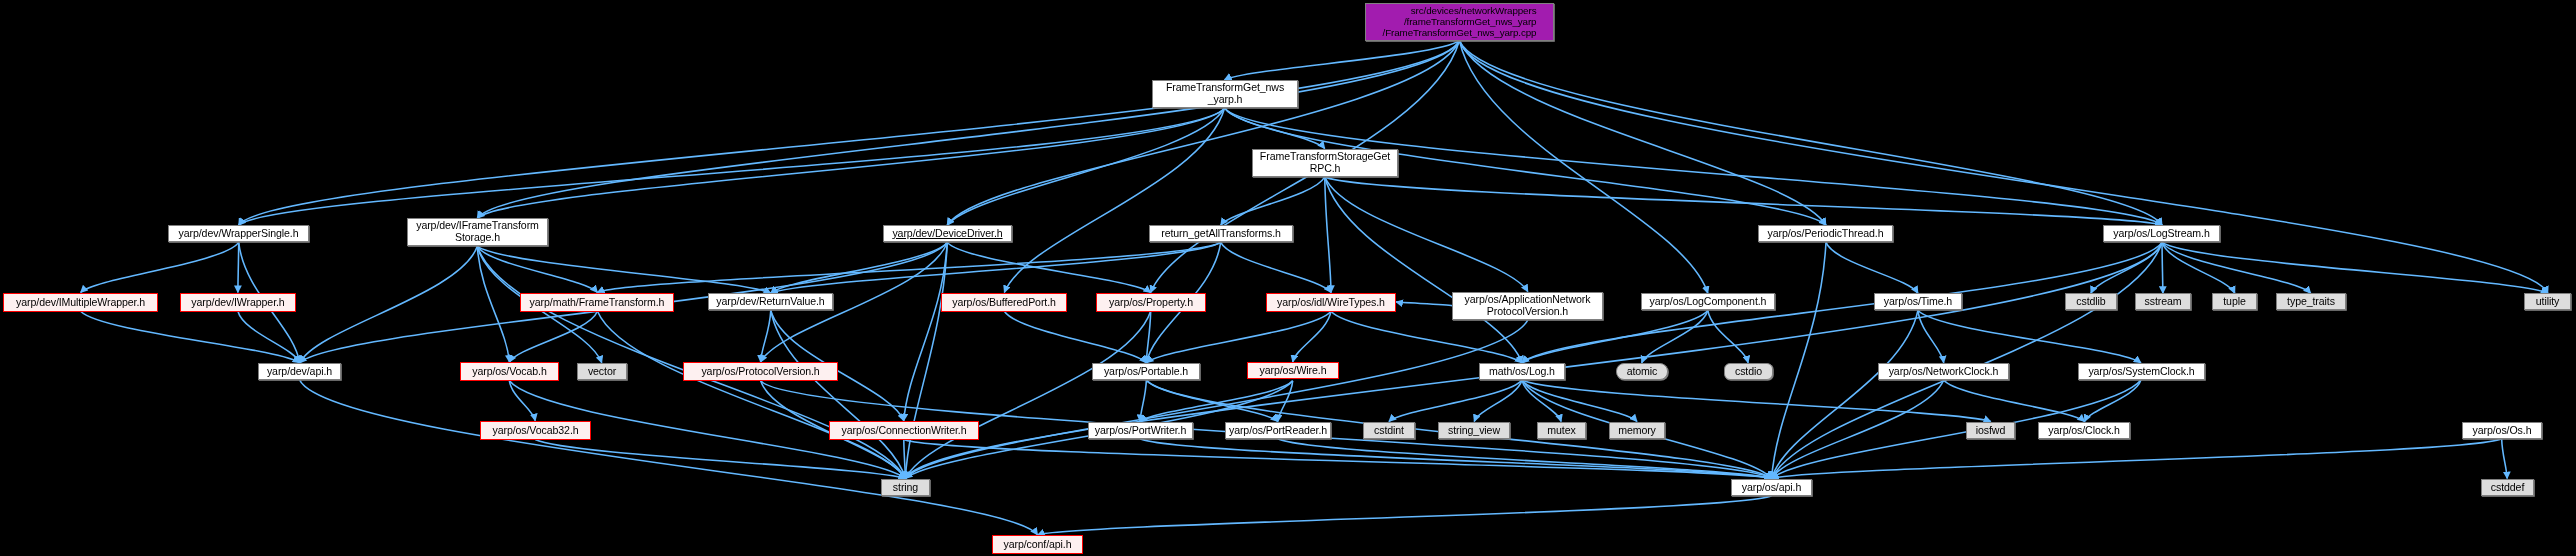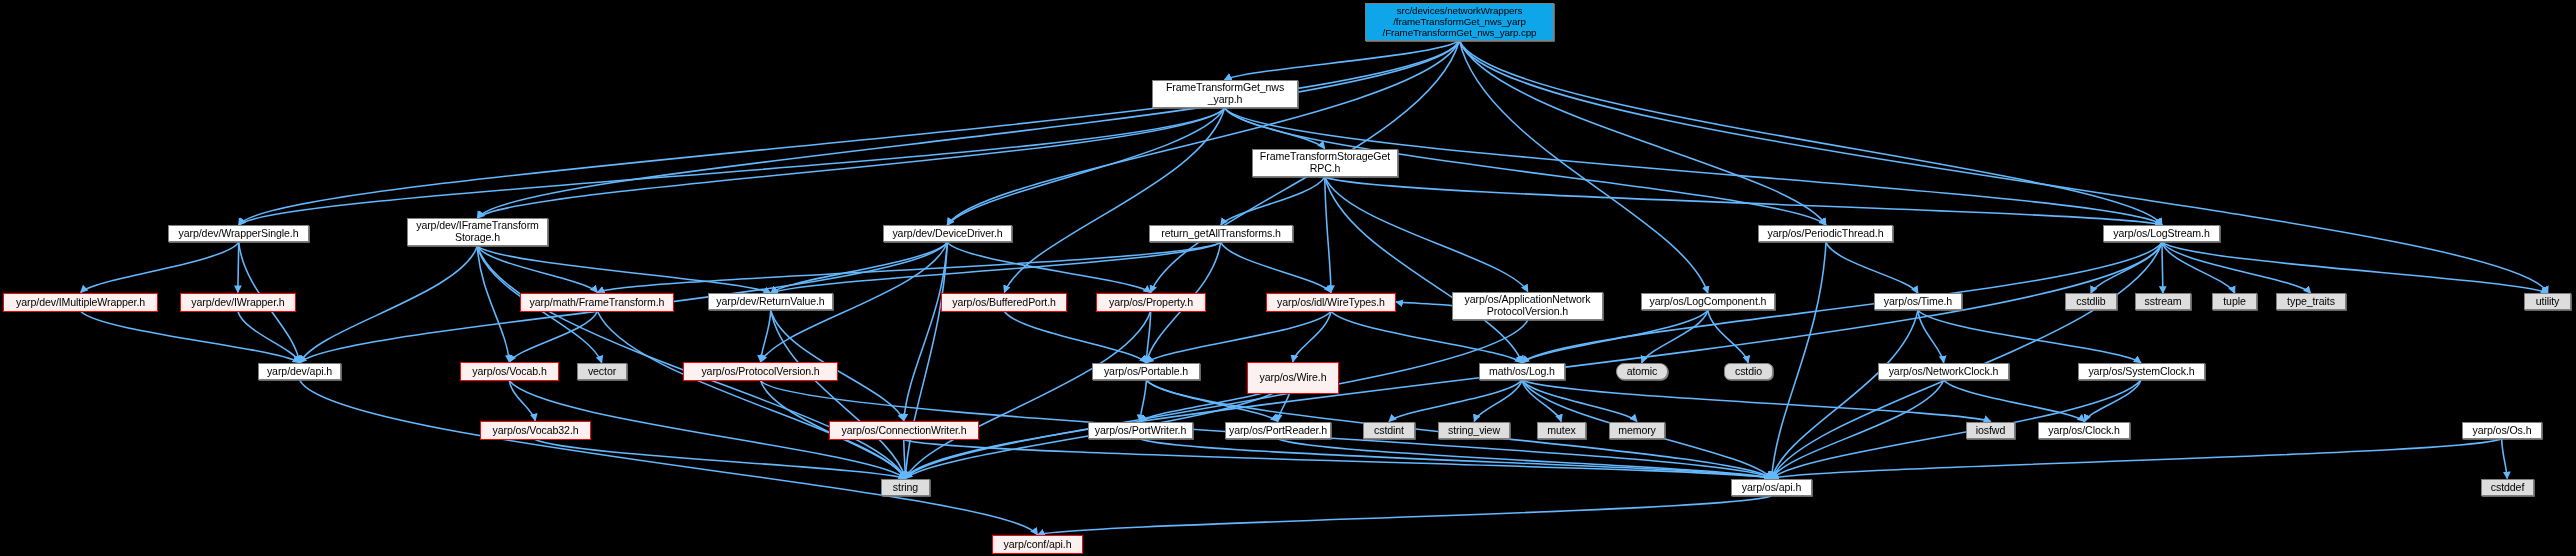--- a/index.html
+++ b/index.html
@@ -50,23 +50,24 @@
     border: 0.8px solid #808080;
     box-shadow: 0.8px 0.8px 0 0 #808080;
   }
   
   .n-red {
     background: #fdf0f0;
     border: 1.6px solid #ff0000;
   }
   
   .n-root {
-    background: #0ea5e9;
+    background: #a21caf;
     border: 0.8px solid #808080;
     box-shadow: 0.8px 0.8px 0 0 #808080;
+    text-align: right;
   }
 </style>
 </head>
 <body>
 
 <div id="canvas">
   <svg id="edges" viewBox="0 0 3292 711" preserveAspectRatio="none">
       <defs>
         <marker id="arrow" viewBox="0 0 10 10" refX="9" refY="5" markerWidth="5" markerHeight="5" orient="auto-start-reverse" markerUnits="strokeWidth">
           <path d="M 0 0 L 10 5 L 0 10 z" fill="#63b8ff"></path>
@@ -176,21 +177,21 @@
 <div class="node n-root" style="left: 1365px; top: 3.1px; width: 189px; height: 38px; font-size: 9.8px;">src/devices/networkWrappers
 /frameTransformGet_nws_yarp
 /FrameTransformGet_nws_yarp.cpp</div>
     <div class="node n-plain" style="left: 1152px; top: 80px; width: 146px; height: 28px;">FrameTransformGet_nws
 _yarp.h</div>
     <div class="node n-plain" style="left: 1252px; top: 149px; width: 146px; height: 28px;">FrameTransformStorageGet
 RPC.h</div>
     <div class="node n-plain" style="left: 168px; top: 225px; width: 141px; height: 17px;">yarp/dev/WrapperSingle.h</div>
     <div class="node n-plain" style="left: 407px; top: 218px; width: 141px; height: 28px;">yarp/dev/IFrameTransform
 Storage.h</div>
-    <div class="node n-plain" style="left: 883px; top: 225px; width: 129px; height: 17px;">yarp/dev/DeviceDriver.h</div>
+    <div class="node n-plain" style="left: 883px; top: 225px; width: 129px; height: 17px; text-decoration: underline;">yarp/dev/DeviceDriver.h</div>
     <div class="node n-plain" style="left: 1149px; top: 225px; width: 144px; height: 17px;">return_getAllTransforms.h</div>
     <div class="node n-plain" style="left: 1758px; top: 225px; width: 135px; height: 17px;">yarp/os/PeriodicThread.h</div>
     <div class="node n-plain" style="left: 2103px; top: 225px; width: 117px; height: 17px;">yarp/os/LogStream.h</div>
     <div class="node n-red" style="left: 3.1px; top: 293px; width: 155px; height: 19px;">yarp/dev/IMultipleWrapper.h</div>
     <div class="node n-red" style="left: 180px; top: 293px; width: 116px; height: 19px;">yarp/dev/IWrapper.h</div>
     <div class="node n-red" style="left: 520px; top: 293px; width: 154px; height: 19px;">yarp/math/FrameTransform.h</div>
     <div class="node n-plain" style="left: 708px; top: 293px; width: 125px; height: 17px;">yarp/dev/ReturnValue.h</div>
     <div class="node n-red" style="left: 941px; top: 293px; width: 126px; height: 19px;">yarp/os/BufferedPort.h</div>
     <div class="node n-red" style="left: 1096px; top: 293px; width: 110px; height: 19px;">yarp/os/Property.h</div>
     <div class="node n-red" style="left: 1266px; top: 293px; width: 130px; height: 19px;">yarp/os/idl/WireTypes.h</div>
@@ -201,21 +202,21 @@
     <div class="node n-sys" style="left: 2065px; top: 293px; width: 52px; height: 17px;">cstdlib</div>
     <div class="node n-sys" style="left: 2135px; top: 293px; width: 56px; height: 17px;">sstream</div>
     <div class="node n-sys" style="left: 2212px; top: 293px; width: 45px; height: 17px;">tuple</div>
     <div class="node n-sys" style="left: 2276px; top: 293px; width: 70px; height: 17px;">type_traits</div>
     <div class="node n-sys" style="left: 2524px; top: 293px; width: 47px; height: 17px;">utility</div>
     <div class="node n-plain" style="left: 258px; top: 363px; width: 83px; height: 17px;">yarp/dev/api.h</div>
     <div class="node n-red" style="left: 460px; top: 362px; width: 99px; height: 19px;">yarp/os/Vocab.h</div>
     <div class="node n-sys" style="left: 577px; top: 363px; width: 50px; height: 17px;">vector</div>
     <div class="node n-red" style="left: 683px; top: 362px; width: 155px; height: 19px;">yarp/os/ProtocolVersion.h</div>
     <div class="node n-plain" style="left: 1092px; top: 363px; width: 108px; height: 17px;">yarp/os/Portable.h</div>
-    <div class="node n-red" style="left: 1247px; top: 362px; width: 92px; height: 32px;">yarp/os/Wire.h</div>
+    <div class="node n-red" style="left: 1247px; top: 362px; width: 92px; height: 17px;">yarp/os/Wire.h</div>
     <div class="node n-plain" style="left: 1479px; top: 363px; width: 86px; height: 17px;">math/os/Log.h</div>
     <div class="node n-sys" style="left: 1616px; top: 363px; width: 52px; height: 17px; border-radius: 8px;">atomic</div>
     <div class="node n-sys" style="left: 1724px; top: 363px; width: 49px; height: 17px; border-radius: 6px;">cstdio</div>
     <div class="node n-plain" style="left: 1878px; top: 363px; width: 131px; height: 17px;">yarp/os/NetworkClock.h</div>
     <div class="node n-plain" style="left: 2078px; top: 363px; width: 127px; height: 17px;">yarp/os/SystemClock.h</div>
     <div class="node n-red" style="left: 480px; top: 421px; width: 111px; height: 19px;">yarp/os/Vocab32.h</div>
     <div class="node n-red" style="left: 829px; top: 421px; width: 150px; height: 19px;">yarp/os/ConnectionWriter.h</div>
     <div class="node n-plain" style="left: 1088px; top: 422px; width: 105px; height: 17px;">yarp/os/PortWriter.h</div>
     <div class="node n-plain" style="left: 1225px; top: 422px; width: 106px; height: 17px;">yarp/os/PortReader.h</div>
     <div class="node n-sys" style="left: 1363px; top: 422px; width: 52px; height: 17px;">cstdint</div>

